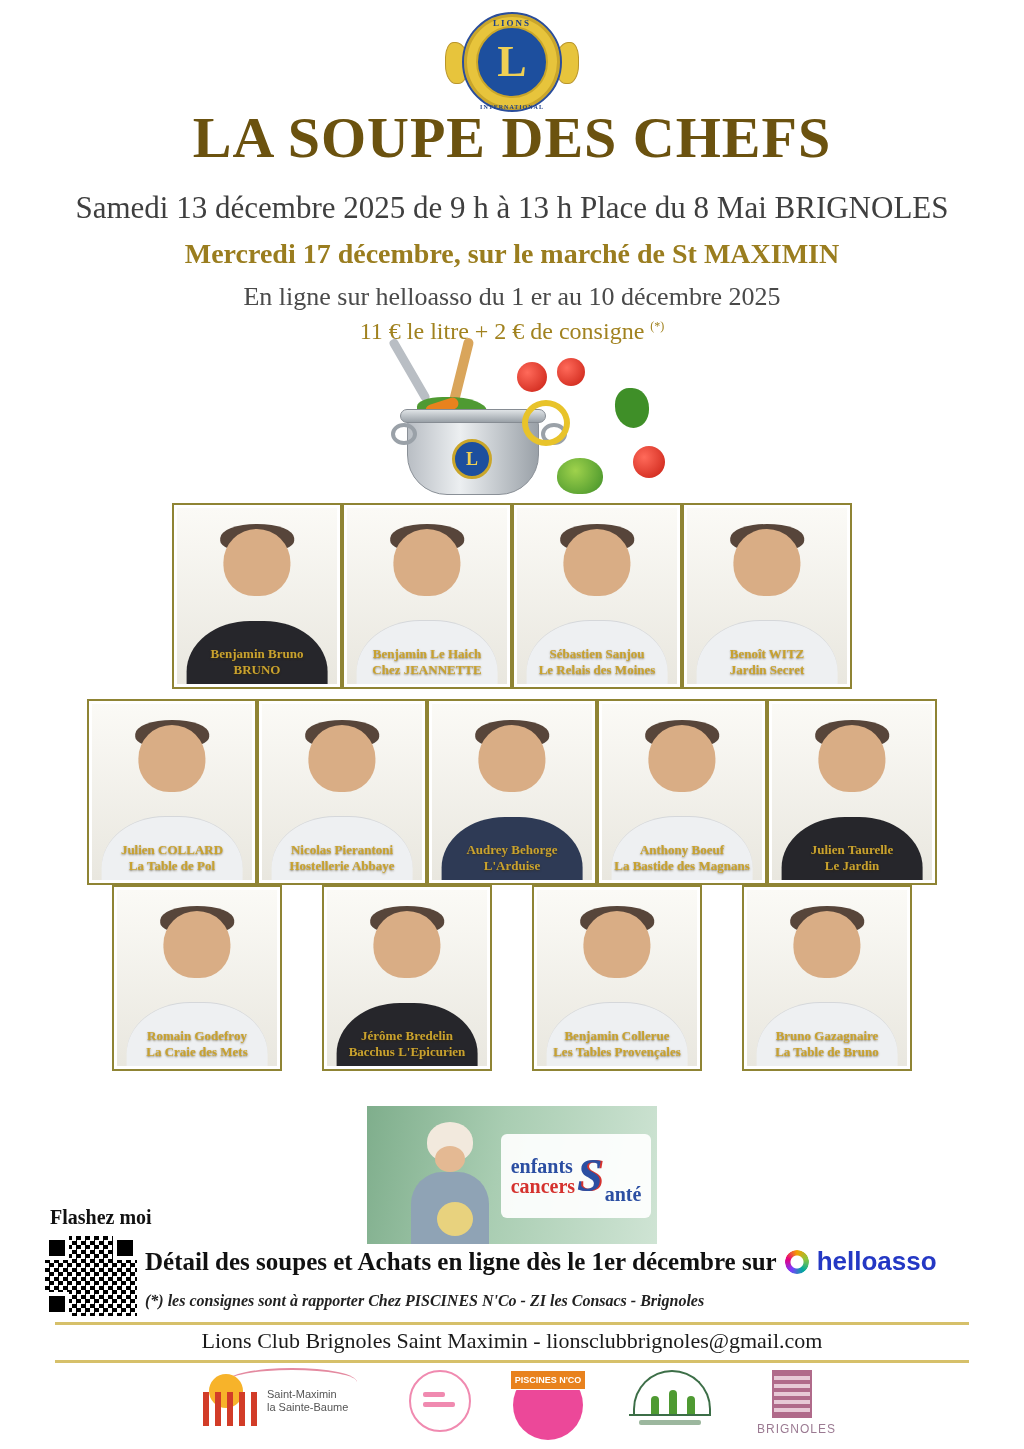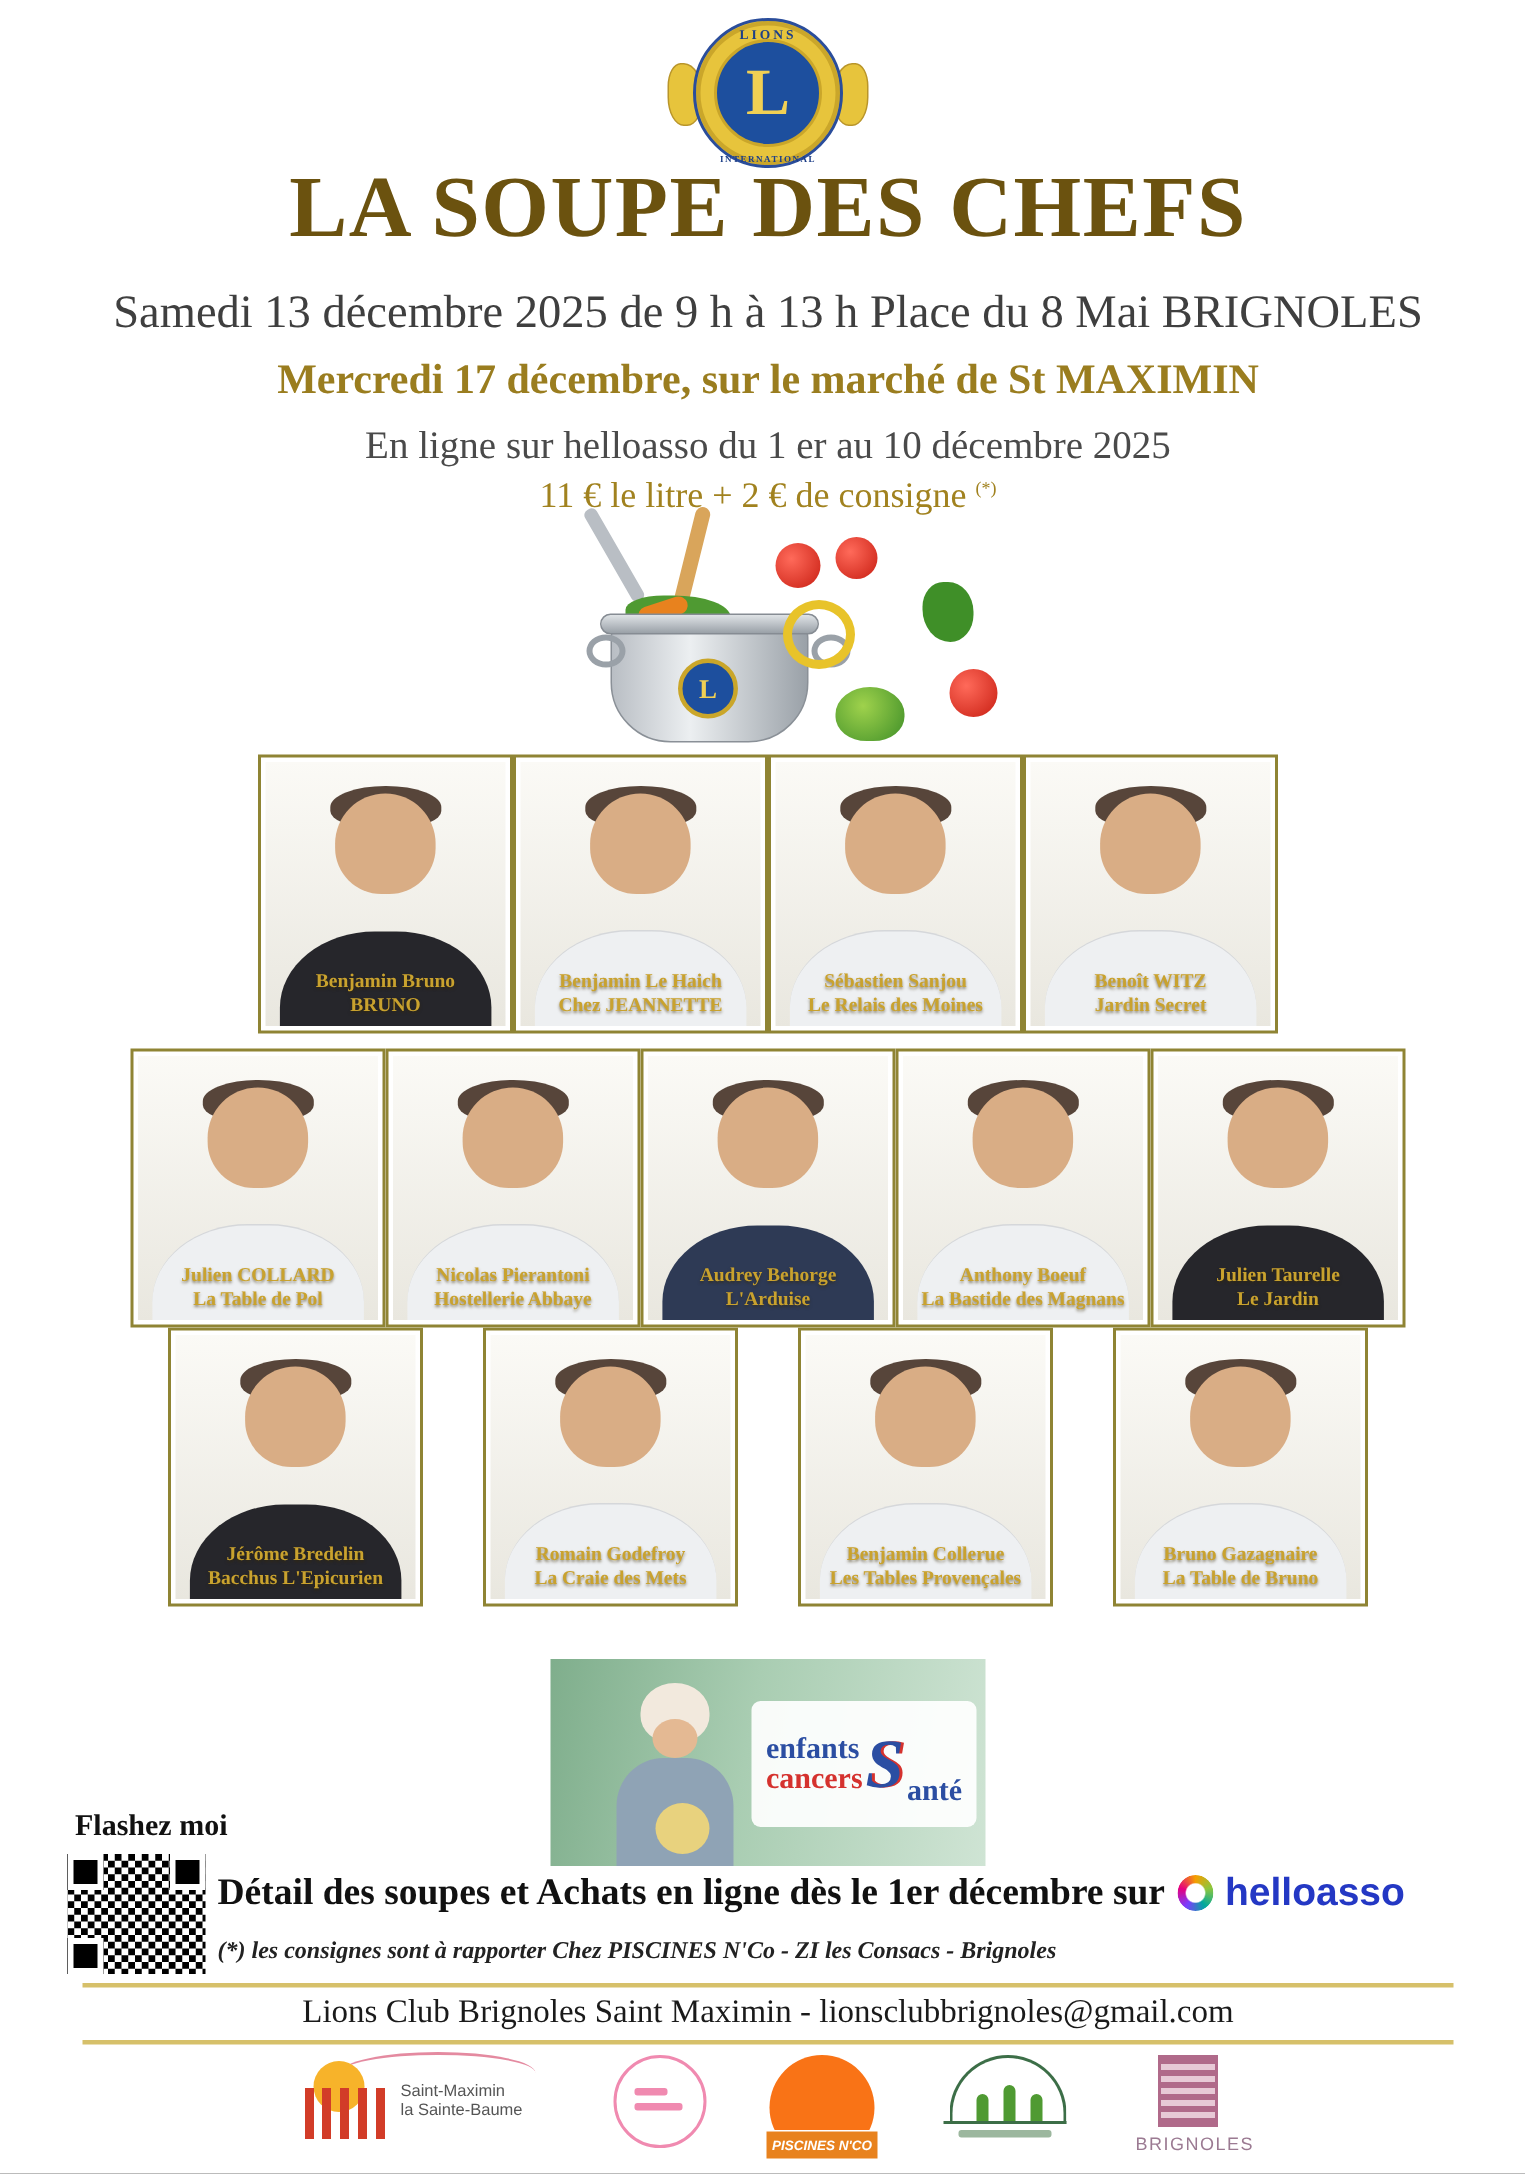--- a/index.html
+++ b/index.html
@@ -116,21 +116,21 @@
   .logo{position:relative;}
   .logo-stmax{width:170px;height:64px;}
   .stmax-sun{position:absolute;top:4px;left:12px;width:34px;height:34px;border-radius:50%;background:#f7b32a;}
   .stmax-bld{position:absolute;top:22px;left:6px;width:56px;height:34px;
       background:repeating-linear-gradient(90deg,#d23c28 0 6px,transparent 6px 12px);}
   .stmax-mtn{position:absolute;top:-2px;left:30px;width:130px;height:26px;border-top:2px solid #e48aa0;border-radius:50%;}
   .stmax-text{position:absolute;top:18px;left:70px;color:#555;font-size:11px;line-height:1.2;font-family:"Liberation Sans",sans-serif;}
   .logo-pink{width:58px;height:58px;border:2px solid #f08ab0;border-radius:50%;}
   .logo-pink .bar{position:absolute;left:12px;height:5px;background:#f08ab0;border-radius:2px;}
   .logo-pink .b1{top:20px;width:22px;} .logo-pink .b2{top:30px;width:32px;}
-  .logo-piscines{width:70px;height:70px;border-radius:50%;background:#f97316;display:flex;align-items:flex-end;justify-content:center;font-style:italic;}
+  .logo-piscines{width:70px;height:70px;border-radius:50%;background:#ec4899;display:flex;align-items:flex-start;justify-content:center;}
   .piscines-plate{background:#e8821e;border:1px solid #fff;padding:4px 4px;color:#fff;
       font-size:9px;font-weight:bold;font-family:"Liberation Sans",sans-serif;white-space:nowrap;}
   .logo-potagers{width:90px;height:66px;}
   .pot-arch{position:absolute;top:0;left:8px;width:74px;height:44px;border:2px solid #3c6e47;border-bottom:none;border-radius:40px 40px 0 0;}
   .pot-plant{position:absolute;bottom:22px;width:8px;height:18px;background:#4f9a32;border-radius:4px 4px 0 0;}
   .pp1{left:26px;} .pp2{left:44px;height:24px;} .pp3{left:62px;}
   .pot-base{position:absolute;top:44px;left:4px;width:82px;height:0;border-top:2px solid #3c6e47;}
   .pot-bar{position:absolute;top:50px;left:14px;width:62px;height:5px;background:#9cb79e;border-radius:2px;}
   .logo-brignoles{width:70px;height:76px;text-align:center;}
   .brig-crest{margin:0 auto;width:36px;height:44px;background:
@@ -259,35 +259,35 @@
           <div class="hair"></div>
           <div class="head"></div>
           <div class="torso"></div>
           <div class="chef-label">Julien Taurelle</div>
           <div class="chef-venue">Le Jardin</div>
         </div>
       </div>
     </div>
   <div class="chef-row row3" id="chef-row-2">
       <div class="chef-card">
+        <div class="photo jacket-light">
+          <div class="hair"></div>
+          <div class="head"></div>
+          <div class="torso"></div>
+          <div class="chef-label">Romain Godefroy</div>
+          <div class="chef-venue">La Craie des Mets</div>
+        </div>
+      </div>
+      <div class="chef-card">
         <div class="photo jacket-dark">
           <div class="hair"></div>
           <div class="head"></div>
           <div class="torso"></div>
           <div class="chef-label">Jérôme Bredelin</div>
           <div class="chef-venue">Bacchus L'Epicurien</div>
-        </div>
-      </div>
-      <div class="chef-card">
-        <div class="photo jacket-light">
-          <div class="hair"></div>
-          <div class="head"></div>
-          <div class="torso"></div>
-          <div class="chef-label">Romain Godefroy</div>
-          <div class="chef-venue">La Craie des Mets</div>
         </div>
       </div>
       <div class="chef-card">
         <div class="photo jacket-light">
           <div class="hair"></div>
           <div class="head"></div>
           <div class="torso"></div>
           <div class="chef-label">Benjamin Collerue</div>
           <div class="chef-venue">Les Tables Provençales</div>
         </div>

